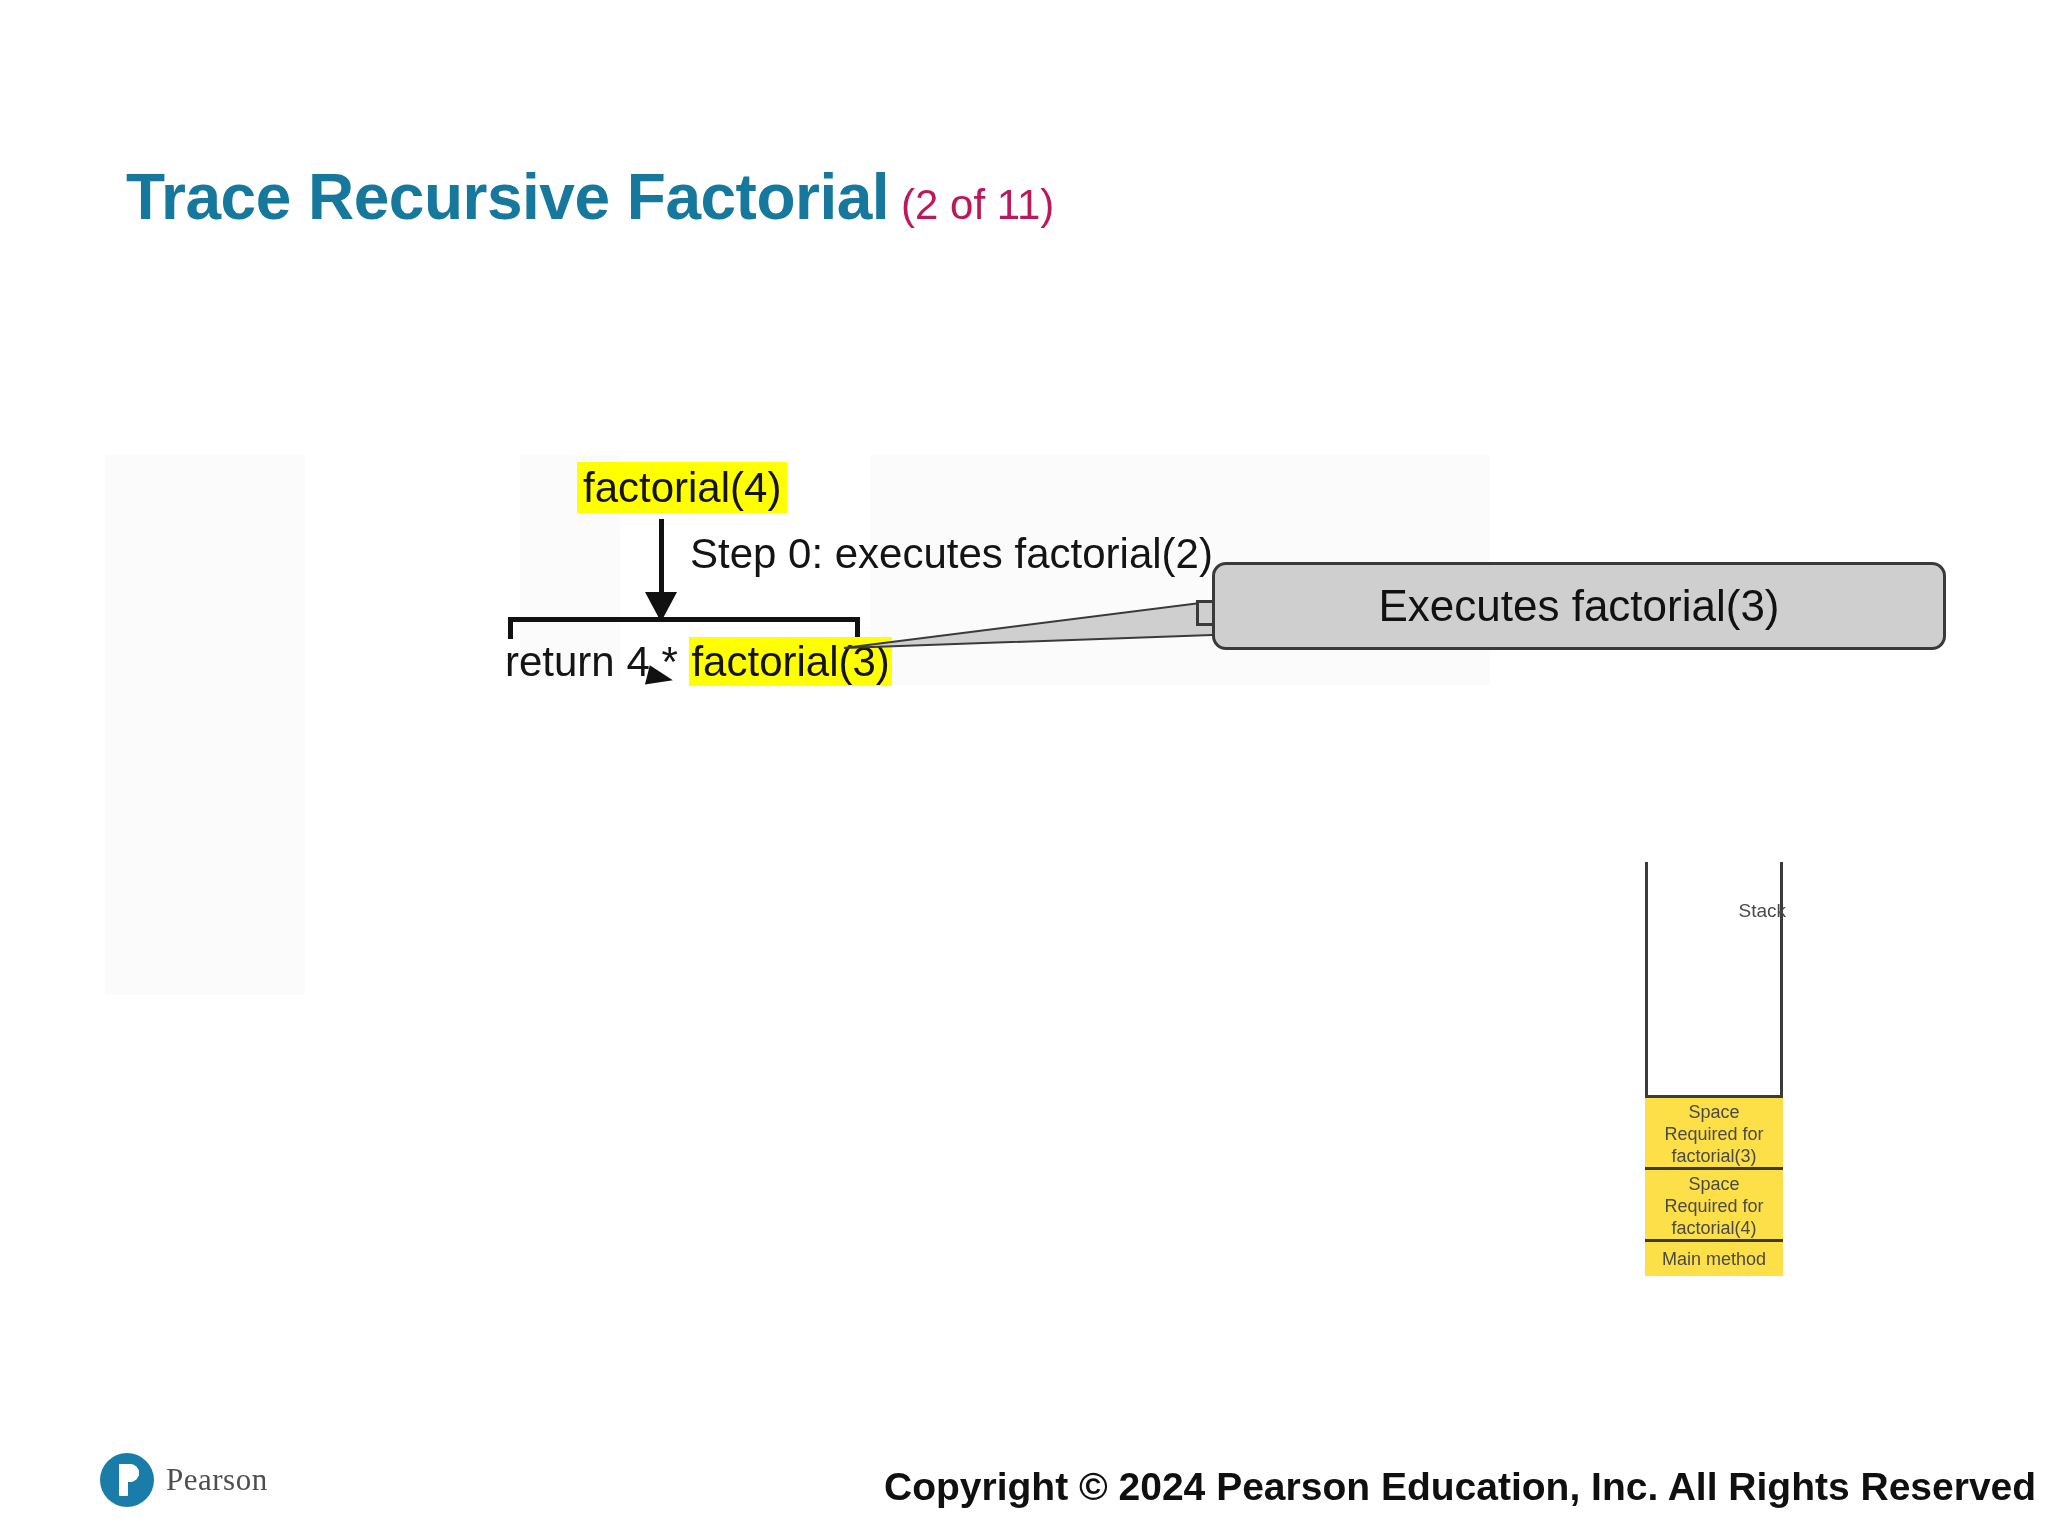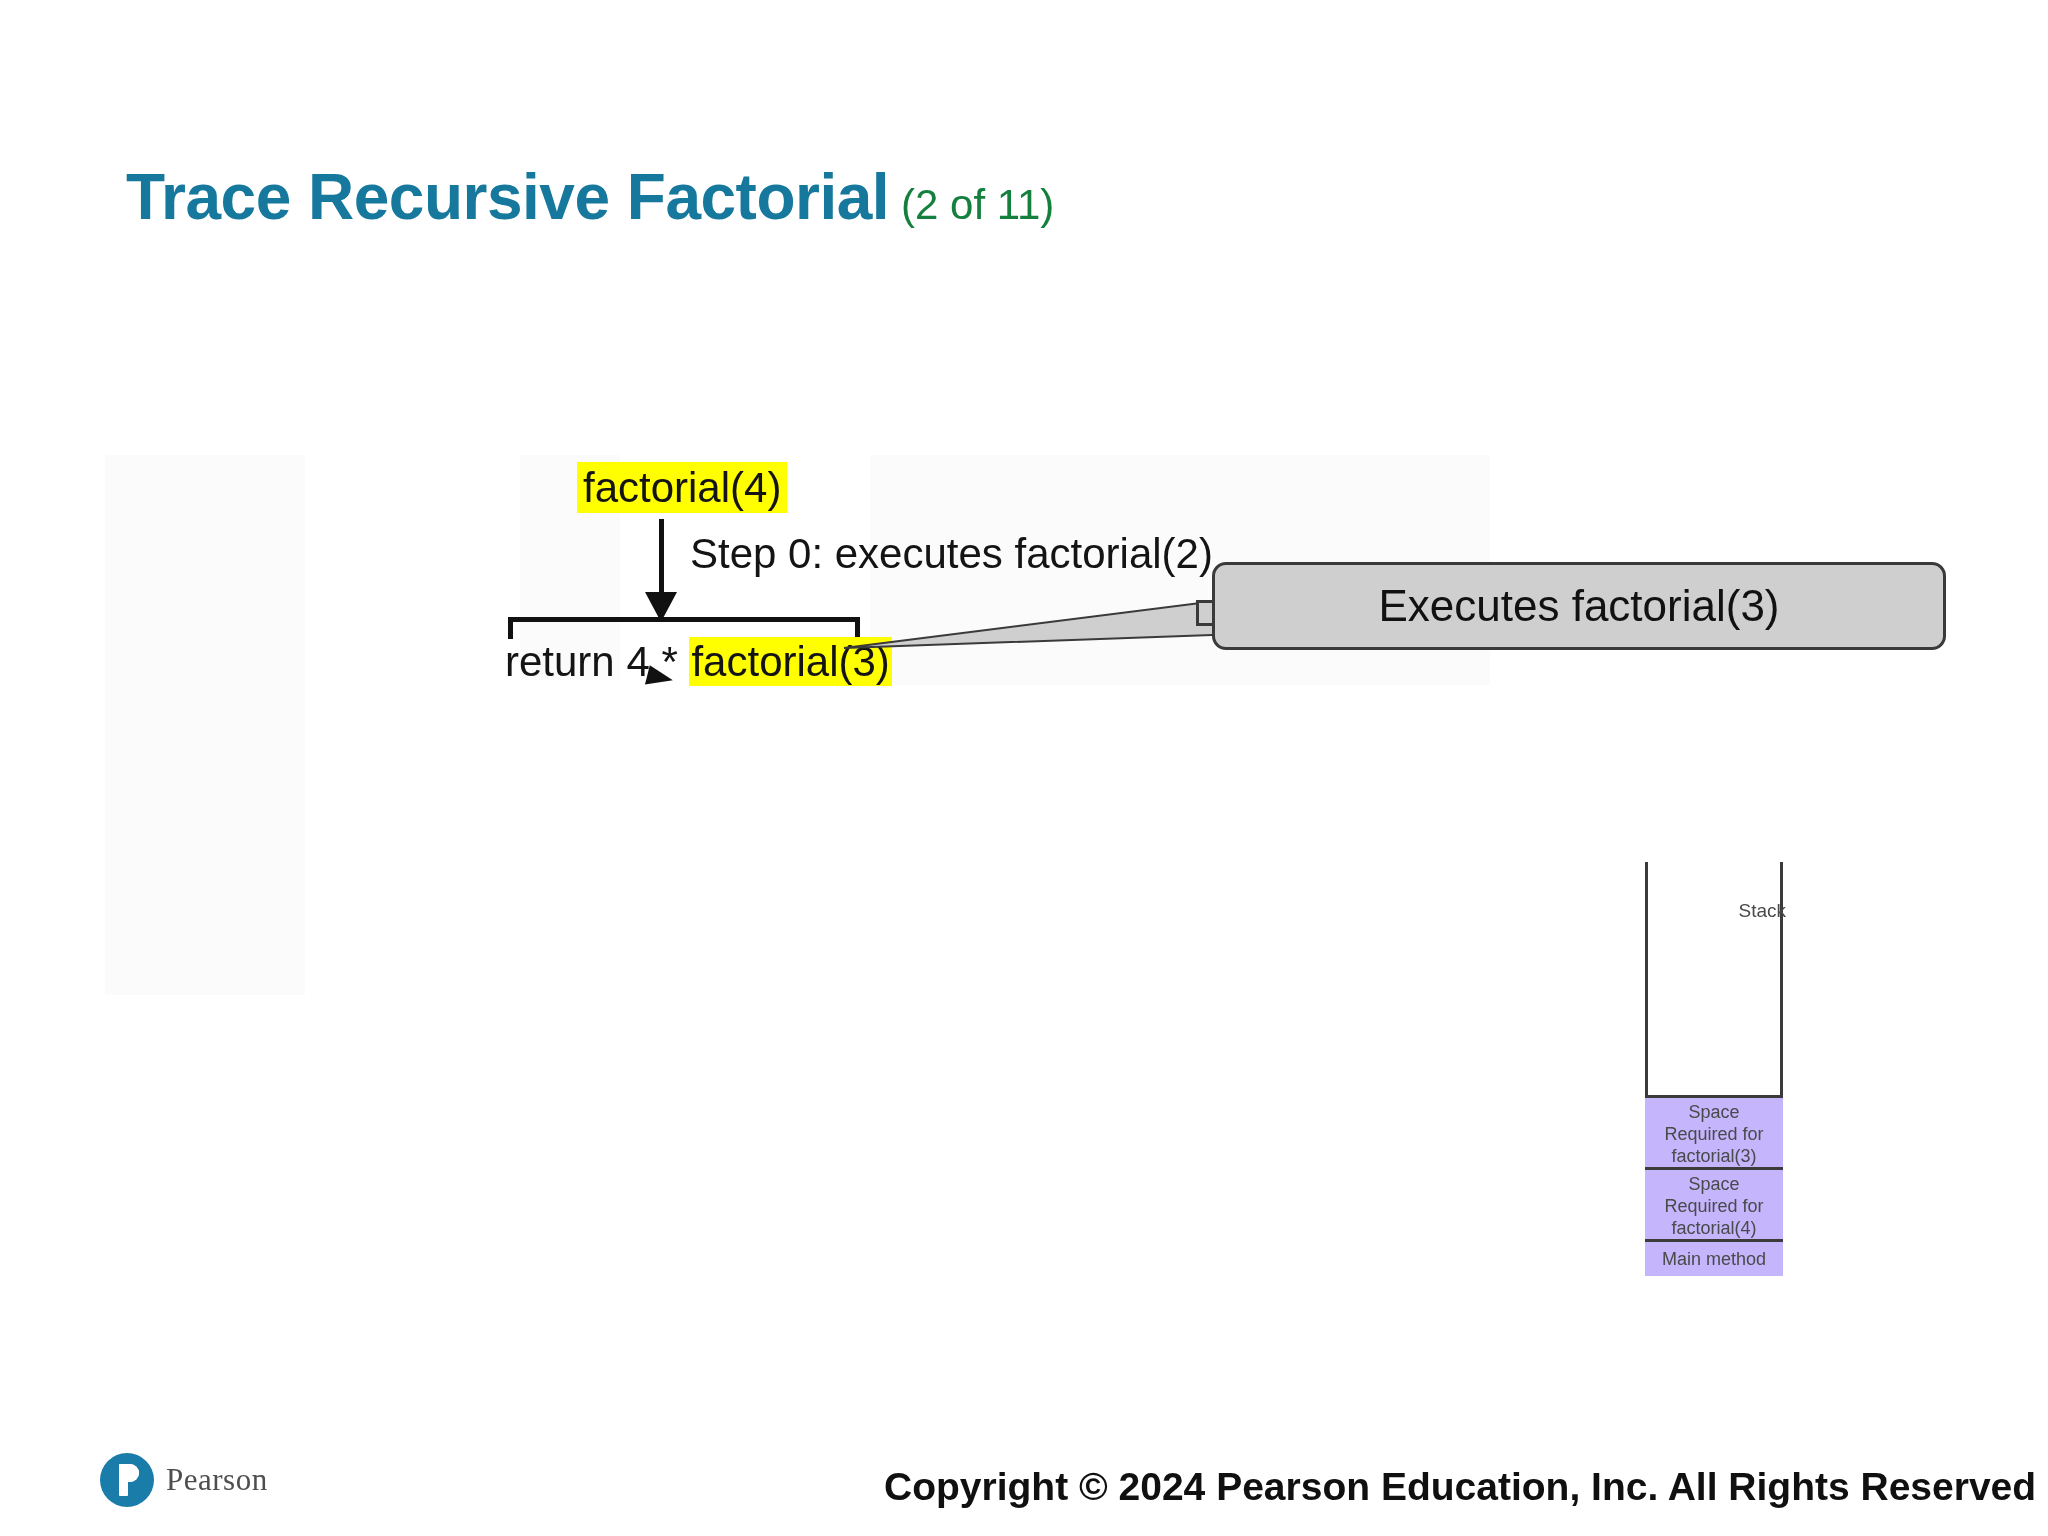--- a/index.html
+++ b/index.html
@@ -27,21 +27,21 @@
     font-family: "Liberation Sans", sans-serif;
     font-weight: bold;
     font-size: 64px;
     color: #15789c;
     letter-spacing: -0.5px;
   }
   #slide-title .title-sub {
     font-family: "Liberation Sans", sans-serif;
     font-weight: normal;
     font-size: 42px;
-    color: #15803d;
+    color: #be185d;
     margin-left: 12px;
   }
 
   
   #figure-area {
     position: absolute;
     left: 0;
     top: 0;
     width: 2048px;
     height: 1536px;
@@ -211,21 +211,21 @@
     left: -3px;
     width: 138px;
     box-sizing: border-box;
     border-top: 3px solid #3b3b3b;
     font-family: "Liberation Sans", sans-serif;
     font-size: 18px;
     color: #4a4a4a;
     text-align: center;
     line-height: 1.22;
     padding-top: 4px;
-    background: #c4b5fd;
+    background: #fde047;
   }
   #stack-cell-0 { top: 233px; height: 72px; }
   #stack-cell-1 { top: 305px; height: 72px; }
   #stack-cell-2 { top: 377px; height: 37px; padding-top: 7px; }
 
   
   #footer-copyright {
     position: absolute;
     left: 884px;
     top: 1465px;

